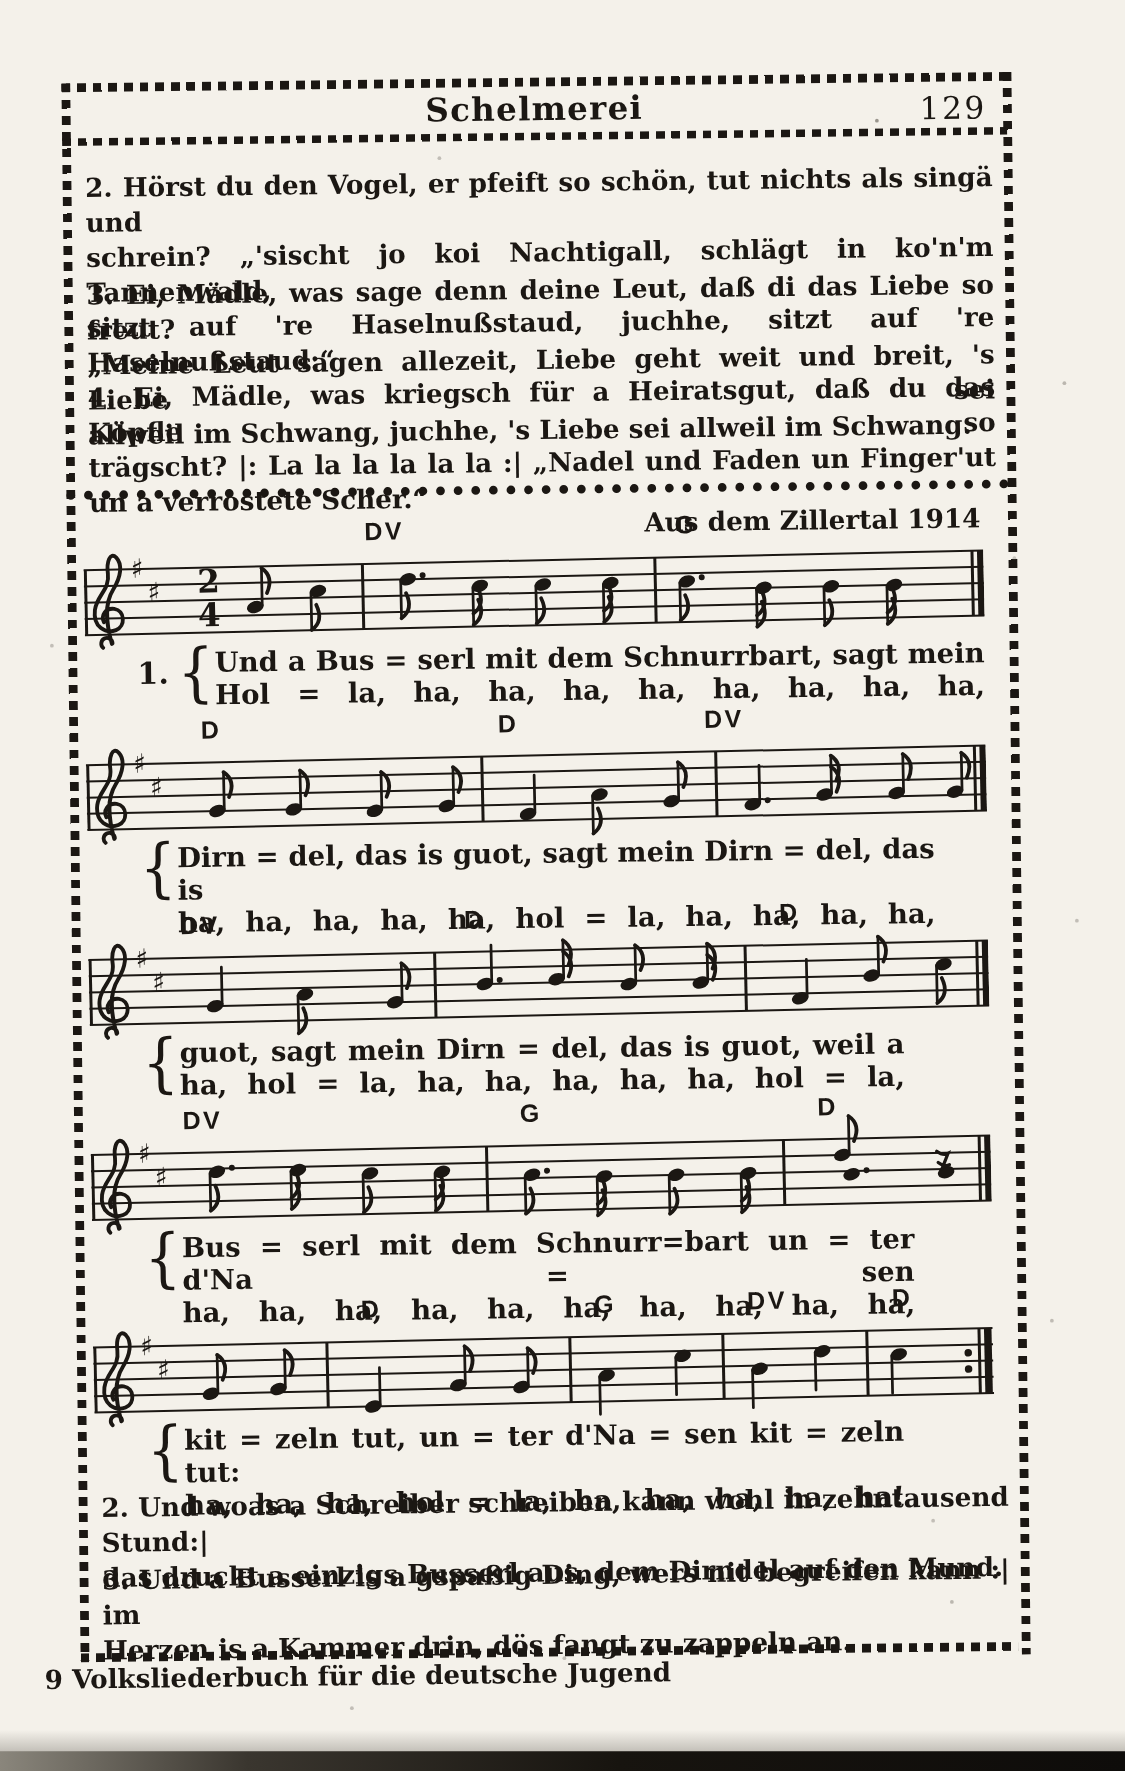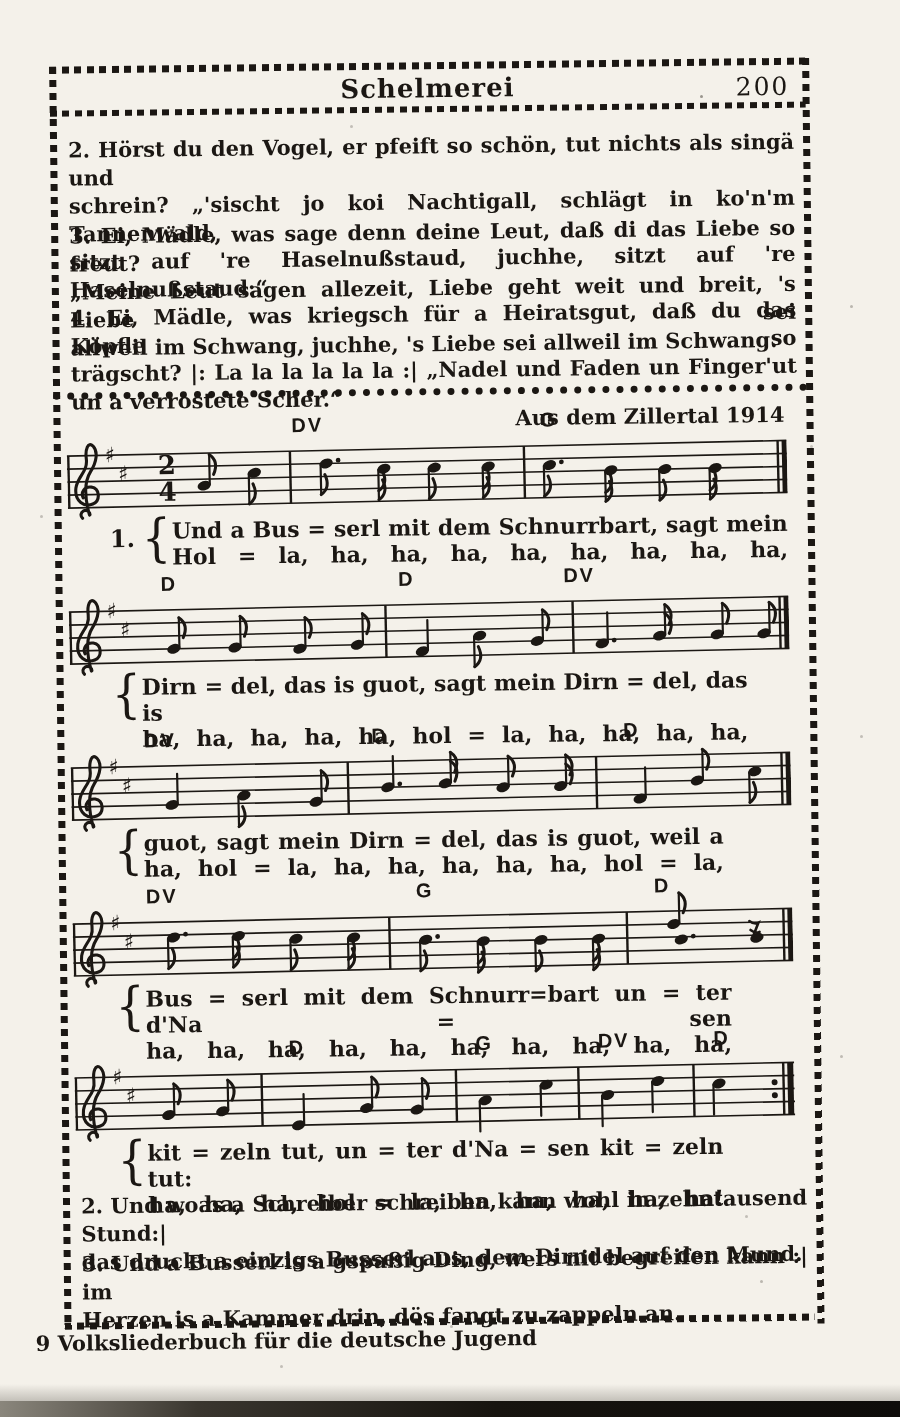--- a/index.html
+++ b/index.html
@@ -65,21 +65,21 @@
 </style>
 </head>
 <body>
 
 <div class="page">
   <div class="tilt">
 
     <div class="h-dots top1"></div>
     <div class="header-band">
       <div class="title">Schelmerei</div>
-      <div class="pageno">200</div>
+      <div class="pageno">129</div>
     </div>
     <div class="h-dots top2"></div>
     <div class="v-dots left-border"></div>
     <div class="v-dots right-border"></div>
     <div class="h-dots bottom-border"></div>
     <div class="divider"></div>
 
     <div class="verse" style="top:132px">
       <div class="vline just">2. Hörst du den Vogel, er pfeift so schön, tut nichts als singä und</div>
       <div class="vline just">schrein? „'sischt jo koi Nachtigall, schlägt in ko'n'm Tannenwald,</div>

